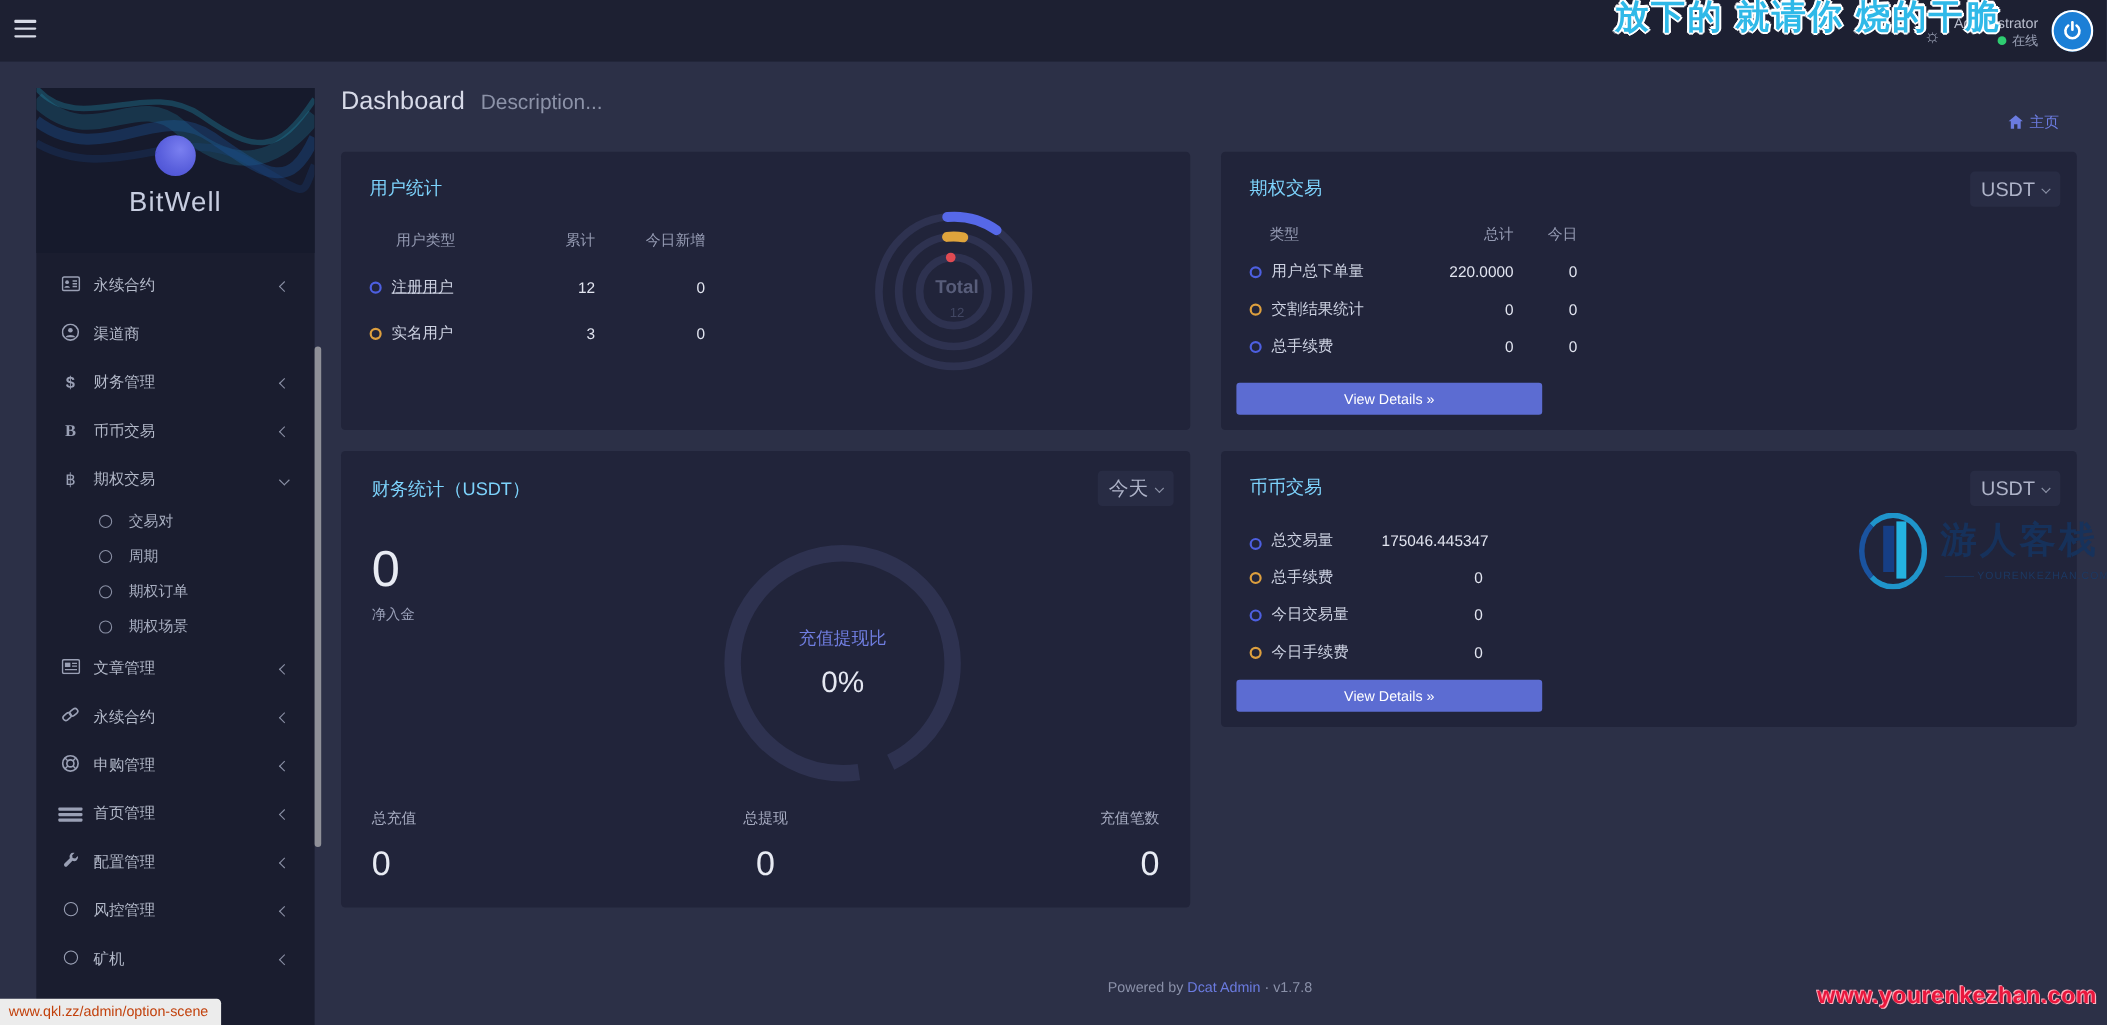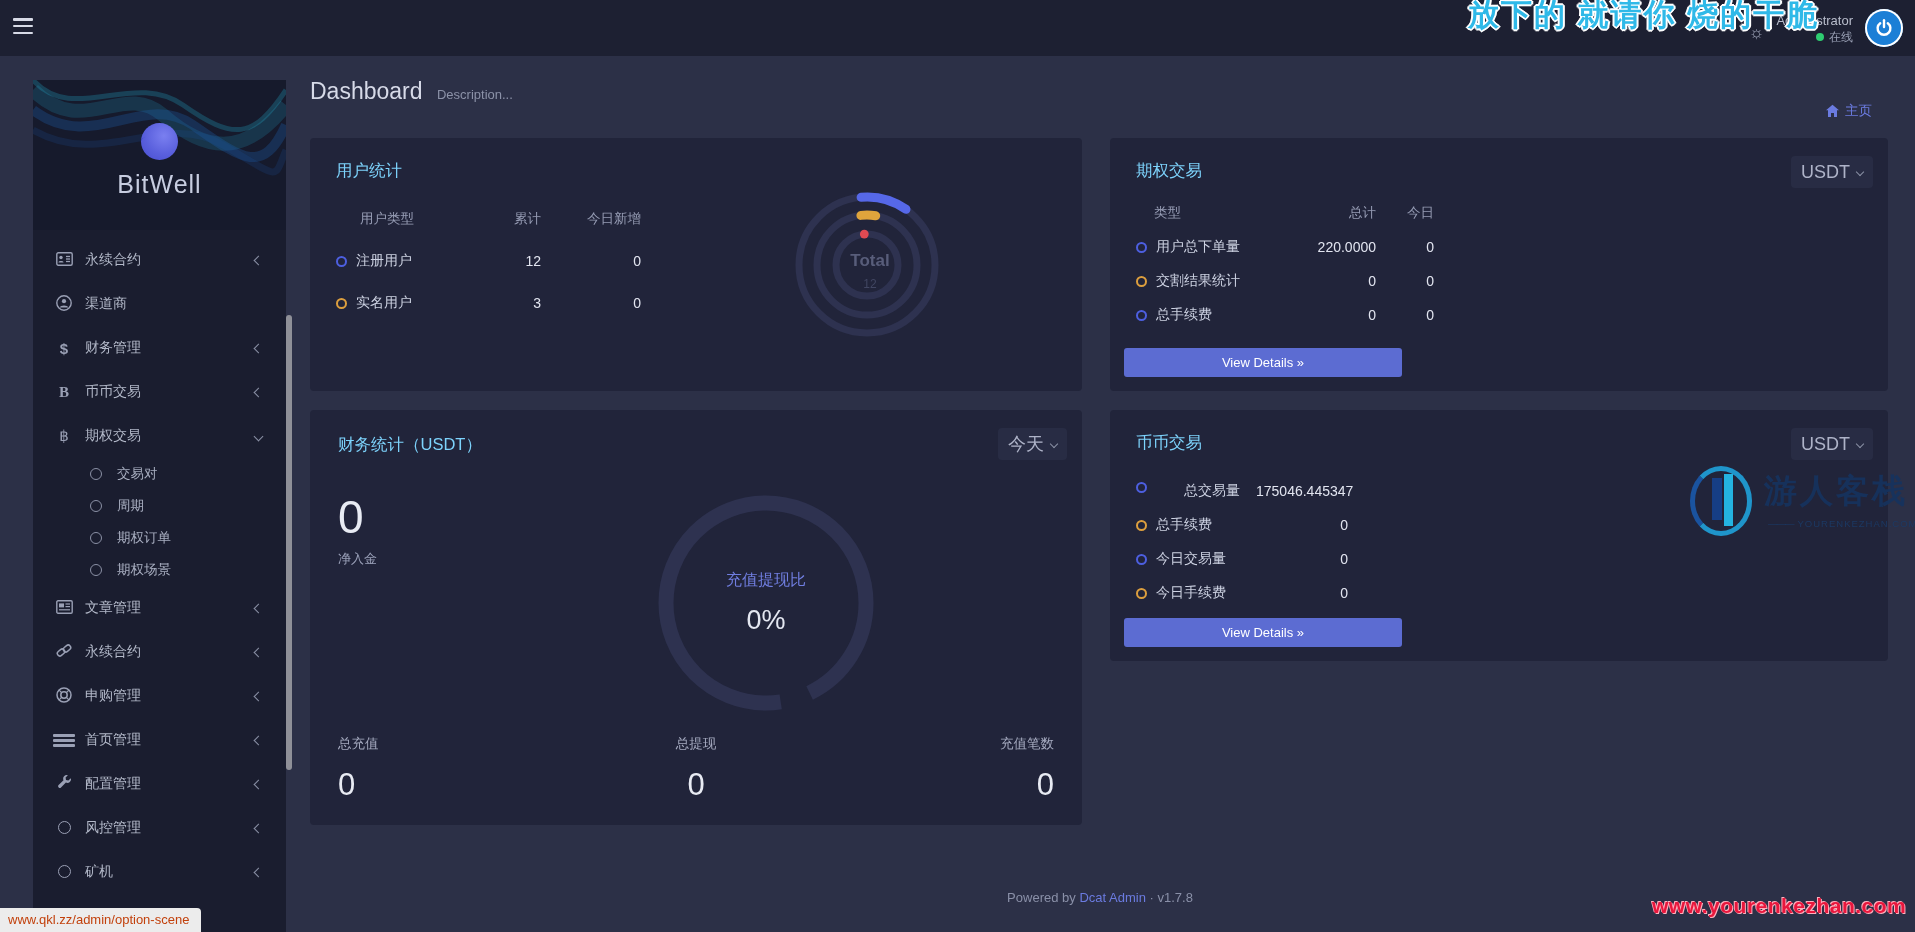--- a/index.html
+++ b/index.html
@@ -47,21 +47,21 @@
   .bars-icon i { display:block; height:3px; background:#9aa0b5; margin:2px 0; border-radius:1px; }
   .dollar-icon { font-size:16px; font-weight:bold; }
   .bserif-icon { font-family:"Liberation Serif","DejaVu Serif",serif; font-size:17px; font-weight:bold; }
 
   .side-scrollbar { position:absolute; left:286px; top:315px; width:6px; height:455px; background:#8f9098; border-radius:3px; z-index:12; cursor:pointer; }
 
   
   .main { position:absolute; left:310px; top:56px; width:1580px; }
   .page-head { position:relative; height:60px; margin-top:22px; }
   .page-title { display:inline-block; font-size:23px; color:#d7dae8; font-weight:500; }
-  .page-sub { display:inline-block; font-size:13px; color:#8c92a8; margin-left:10px; }
+  .page-sub { display:inline-block; font-size:19px; color:#8c92a8; margin-left:10px; }
   .home-link { position:absolute; right:18px; top:24px; font-size:13.5px; color:#6b7be0; display:flex; align-items:center; gap:5px; cursor:pointer; }
 
   .cols { display:flex; gap:28px; }
   .col-left { width:772px; display:flex; flex-direction:column; gap:19px; }
   .col-right { width:778px; display:flex; flex-direction:column; gap:19px; }
   .card { background:#21243a; border-radius:4px; position:relative; }
   .card-title { font-size:16.5px; color:#7dd3fc; }
 
   .dd { position:absolute; right:15px; top:18px; min-width:62px; height:32px; background:#282c44; border-radius:4px; color:#aeb3c8; font-size:18px; display:flex; align-items:center; justify-content:center; gap:7px; padding:0 10px; cursor:pointer; }
   .dd .chev { position:static; width:6px; height:6px; }
@@ -312,21 +312,21 @@
     <div class="col-left">
       <section class="card" id="card-user">
         <div class="card-title">用户统计</div>
         <div class="user-table">
           <div class="trow thead">
             <span class="ut-c1" style="padding-left:24px;">用户类型</span>
             <span class="ut-c2">累计</span>
             <span class="ut-c3">今日新增</span>
           </div>
           <div class="trow">
-            <span class="ut-c1" style="display:flex;align-items:center;">
+            <span class="ut-c1" style="display:flex;align-items:center;text-decoration:underline;">
                 <span class="marker"></span>
                 <span>注册用户</span>
               </span>
             <span class="ut-c2 num">12</span>
             <span class="ut-c3 num">0</span>
           </div>
           <div class="trow">
             <span class="ut-c1" style="display:flex;align-items:center;">
                 <span class="marker orange"></span>
                 <span>实名用户</span>
@@ -423,21 +423,21 @@
       </section>
 
       <section class="card" id="card-coin">
         <div class="card-title">币币交易</div>
         <div class="dd">
           <span>USDT</span>
             <span class="chev down"></span>
         </div>
         <div class="coin-table">
           <div class="trow inlineval">
-            <span class="ct-c1" style="display:flex;align-items:flex-start;gap:28px;">
+            <span class="ct-c1" style="display:flex;align-items:flex-end;">
                 <span class="marker"></span>
                 <span>总交易量</span>
               </span>
             <span class="ct-c2 num">175046.445347</span>
           </div>
           <div class="trow">
             <span class="ct-c1" style="display:flex;align-items:center;">
                 <span class="marker orange"></span>
                 <span>总手续费</span>
               </span>

